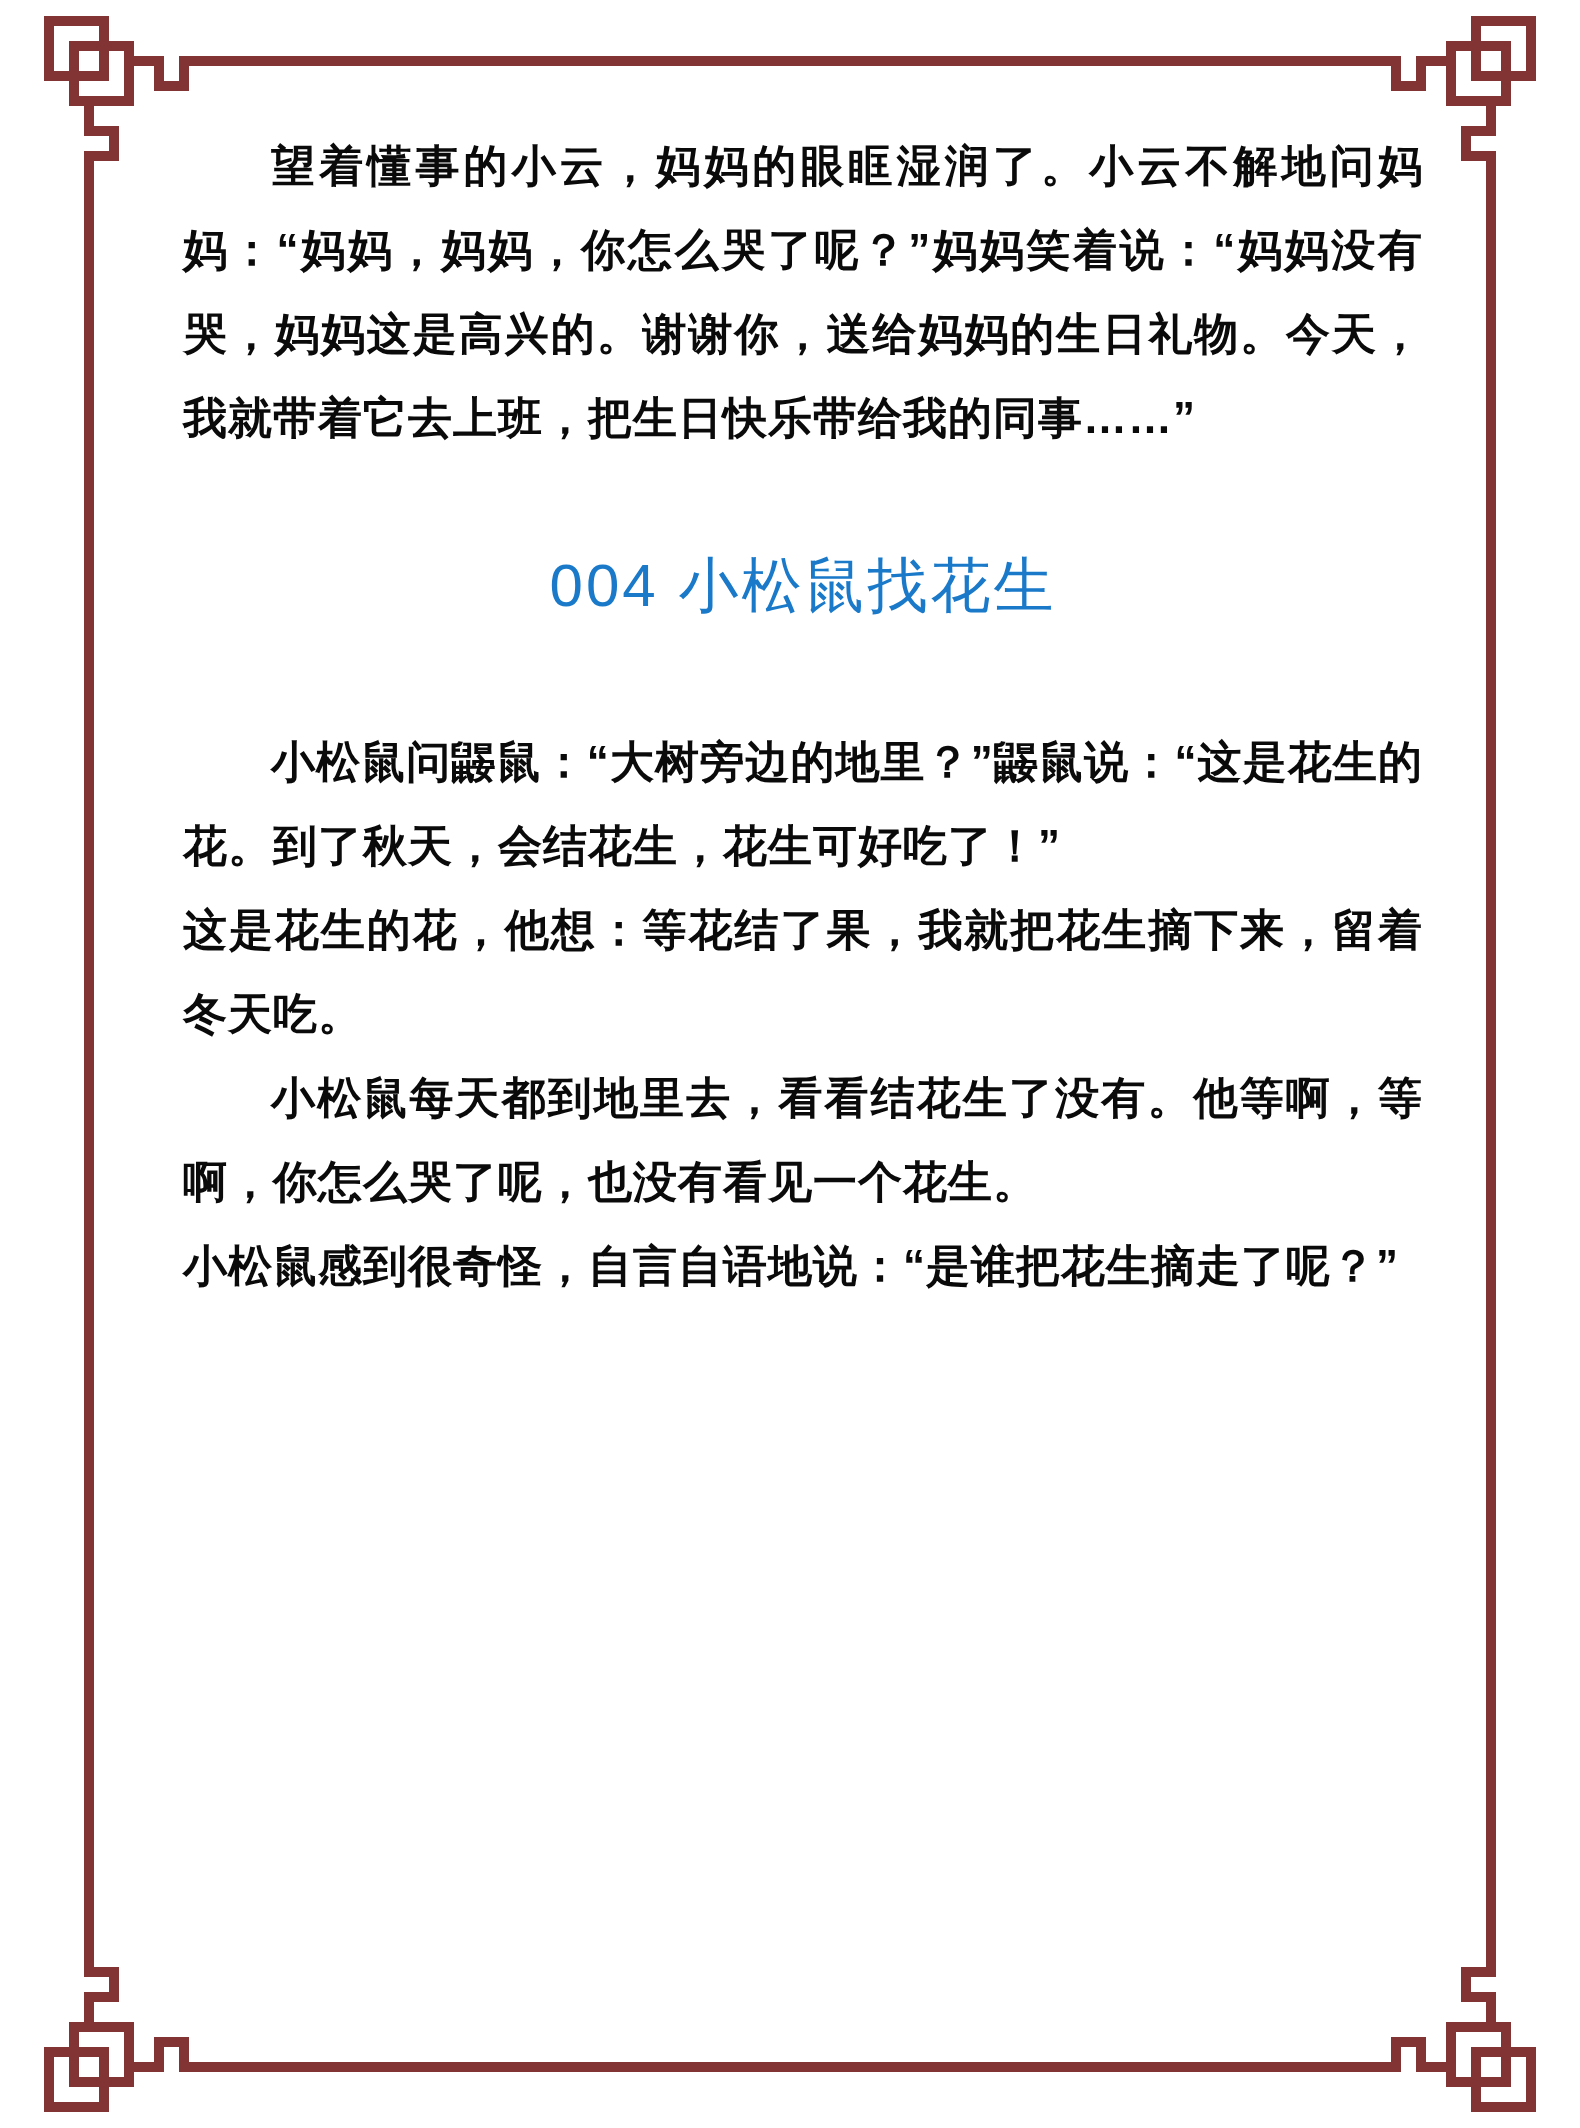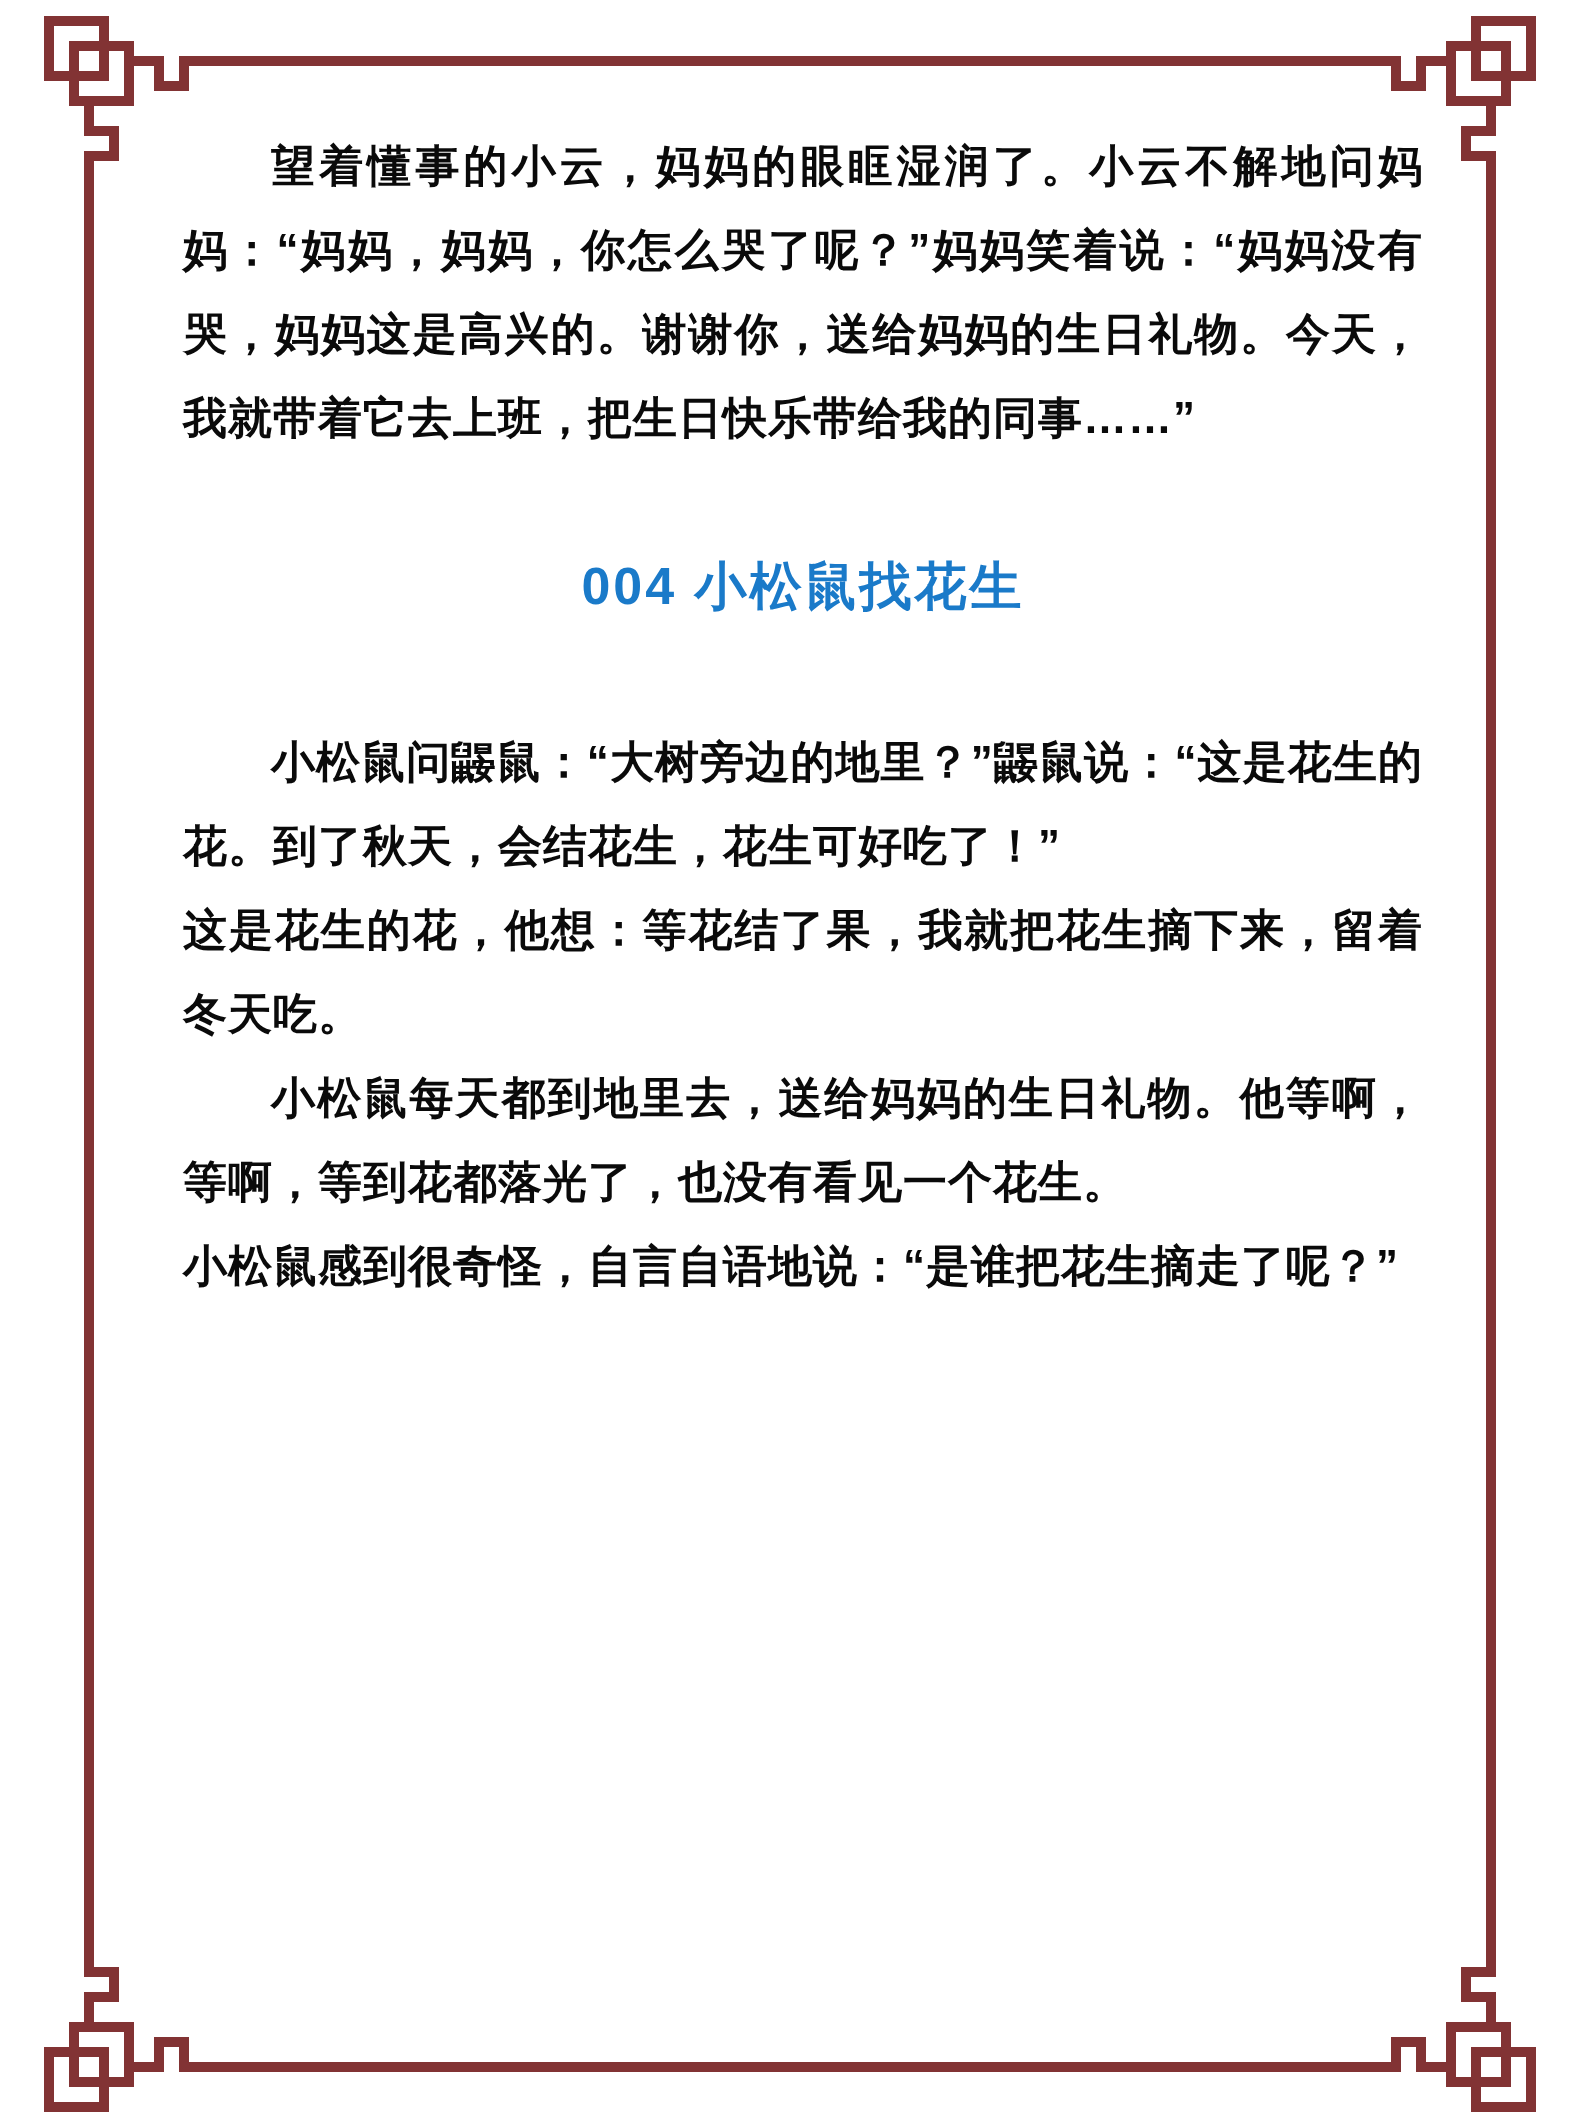--- a/index.html
+++ b/index.html
@@ -33,21 +33,21 @@
     font-size:44px;line-height:84px;font-weight:700;
     letter-spacing:1px;
   }
   .para{
     margin:0;text-align:justify;word-break:break-all;
   }
   .para.indent{text-indent:88px;}
   .section-title{
     margin:96px 0 104px 0;
     text-align:center;
-    font-size:52px;line-height:60px;font-weight:700;
+    font-size:60px;line-height:60px;font-weight:400;
     color:var(--heading-color);
     letter-spacing:3px;
   }
 </style>
 </head>
 <body>
 
 <div class="page-frame">
   <div class="corner tl">
     <svg viewBox="0 0 200 200" aria-hidden="true">
@@ -95,15 +95,15 @@
   <div class="border-line border-right"></div>
 </div>
 
 <div class="text-block">
   <p class="para indent">望着懂事的小云，妈妈的眼眶湿润了。小云不解地问妈妈：“妈妈，妈妈，你怎么哭了呢？”妈妈笑着说：“妈妈没有哭，妈妈这是高兴的。谢谢你，送给妈妈的生日礼物。今天，我就带着它去上班，把生日快乐带给我的同事……”</p>
 
   <h2 class="section-title">004 小松鼠找花生</h2>
 
   <p class="para indent">小松鼠问鼹鼠：“大树旁边的地里？”鼹鼠说：“这是花生的花。到了秋天，会结花生，花生可好吃了！”</p>
   <p class="para">这是花生的花，他想：等花结了果，我就把花生摘下来，留着冬天吃。</p>
-  <p class="para indent">小松鼠每天都到地里去，送给妈妈的生日礼物。他等啊，等啊，等到花都落光了，也没有看见一个花生。</p>
+  <p class="para indent">小松鼠每天都到地里去，看看结花生了没有。他等啊，等啊，你怎么哭了呢，也没有看见一个花生。</p>
   <p class="para">小松鼠感到很奇怪，自言自语地说：“是谁把花生摘走了呢？”</p>
 </div>
 
 </body></html>

